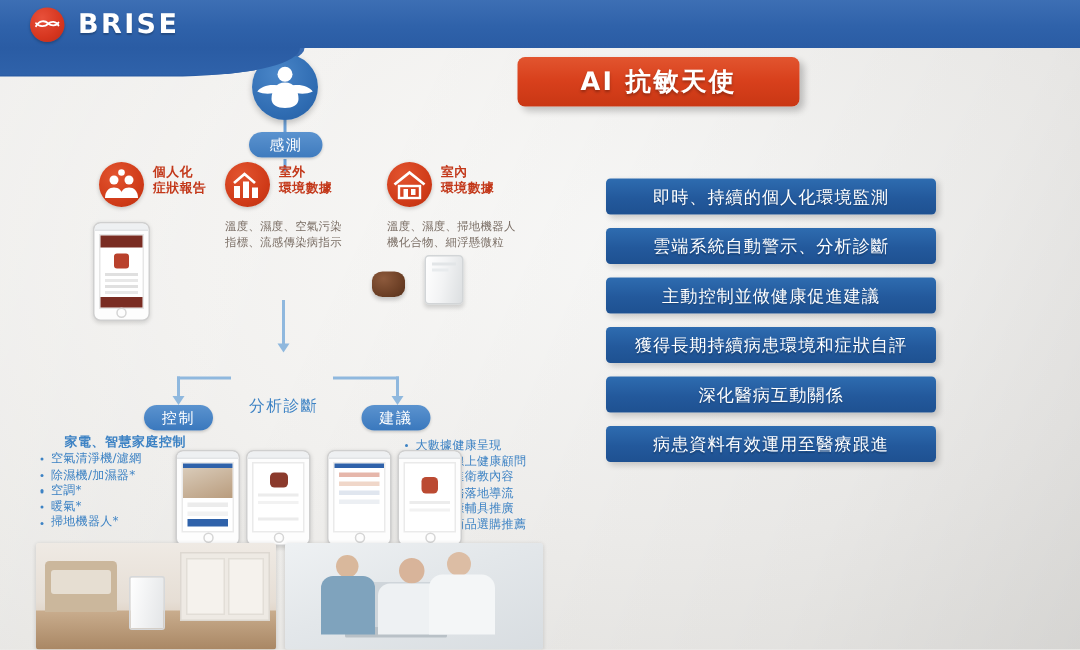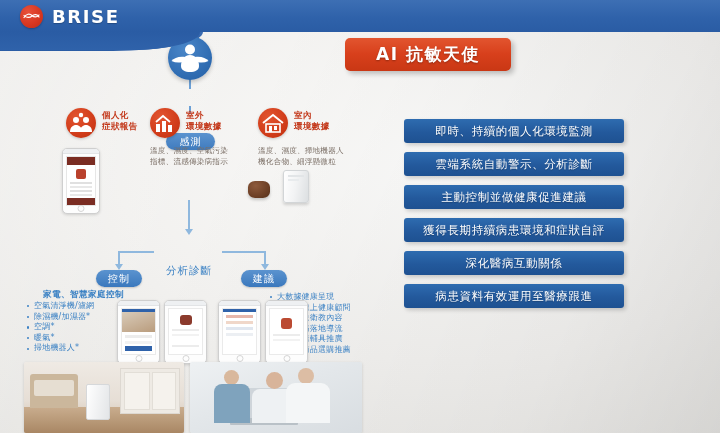--- a/index.html
+++ b/index.html
@@ -37,21 +37,21 @@
     background:radial-gradient(circle at 35% 30%,#e8503a 0%,#d6361f 60%,#bd2b16 100%);
     position:relative;box-shadow:0 1px 2px rgba(0,0,0,.25);
   }
   .logo-mark .sw{position:absolute;left:3px;top:7px;width:17px;height:9px;}
   .logo-text{
     color:#ffffff;font-size:18px;letter-spacing:1.6px;font-weight:600;
     text-shadow:0 1px 1px rgba(0,0,0,.22);
   }
   
   .title-banner{
-    position:absolute;left:345px;top:38px;width:166px;height:33px;
+    position:absolute;left:345px;top:38px;width:188px;height:33px;
     background:linear-gradient(180deg,#e2552f 0%,#d8401c 48%,#c93714 100%);
     border-radius:5px;
     box-shadow:3px 3px 5px rgba(0,0,0,.22);
     display:flex;align-items:center;justify-content:center;
     z-index:3;
   }
   .title-banner span{
     color:#fff;font-size:17px;font-weight:700;letter-spacing:1.5px;
     text-shadow:0 1px 2px rgba(0,0,0,.30);
   }
@@ -59,21 +59,20 @@
   .angel{
     position:absolute;left:168px;top:36px;width:44px;height:44px;border-radius:50%;
     background:radial-gradient(circle at 38% 30%,#4a86c8 0%,#2f6cb2 65%,#255ea2 100%);
     box-shadow:0 2px 4px rgba(0,0,0,.22);z-index:3;
   }
   .pill-sense{
     position:absolute;left:166px;top:88px;width:49px;height:17px;border-radius:9px;
     background:linear-gradient(180deg,#5b93cf 0%,#3f7bbe 100%);
     display:flex;align-items:center;justify-content:center;z-index:3;
     box-shadow:0 1px 2px rgba(0,0,0,.18);
-    margin-top:45px;
   }
   .pill-sense span{color:#fff;font-size:10px;letter-spacing:1px;}
   .connector-v{position:absolute;background:#6ca0d6;z-index:2;}
   
   .sensor{position:absolute;z-index:3;}
   .sensor .ico{
     width:30px;height:30px;border-radius:50%;
     background:radial-gradient(circle at 36% 30%,#e2542f 0%,#cf3a18 65%,#b9300f 100%);
     box-shadow:0 1px 3px rgba(0,0,0,.2);position:absolute;left:0;top:0;
   }

